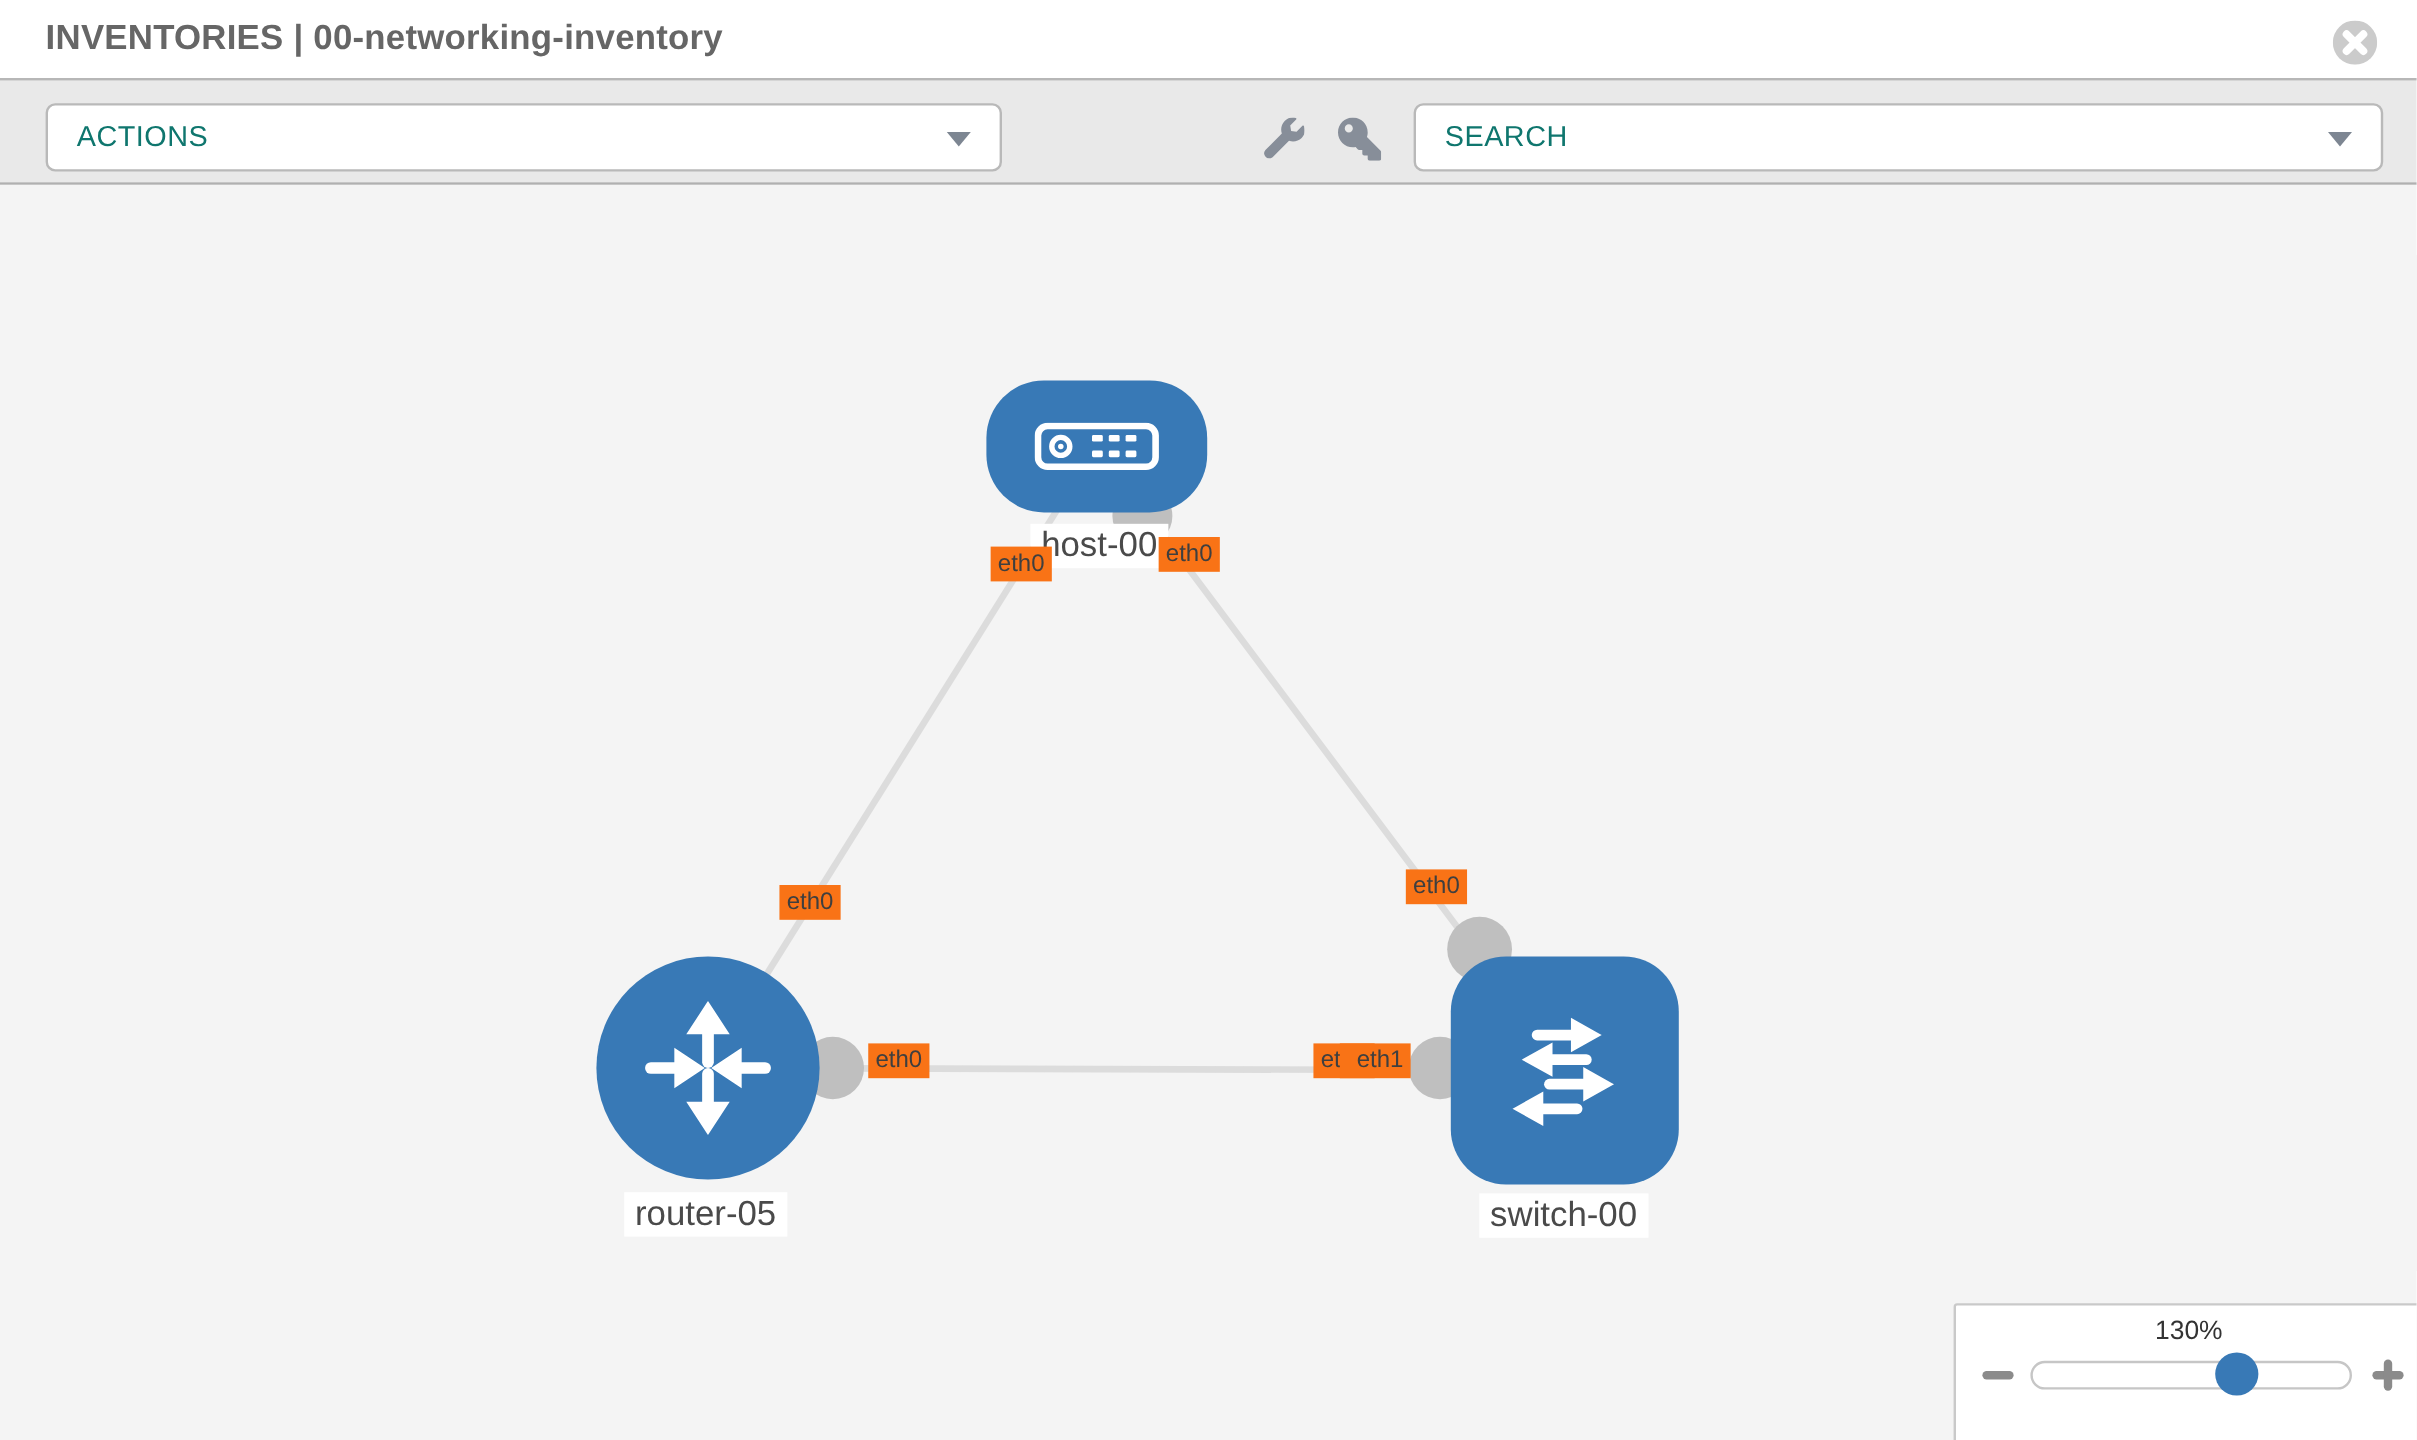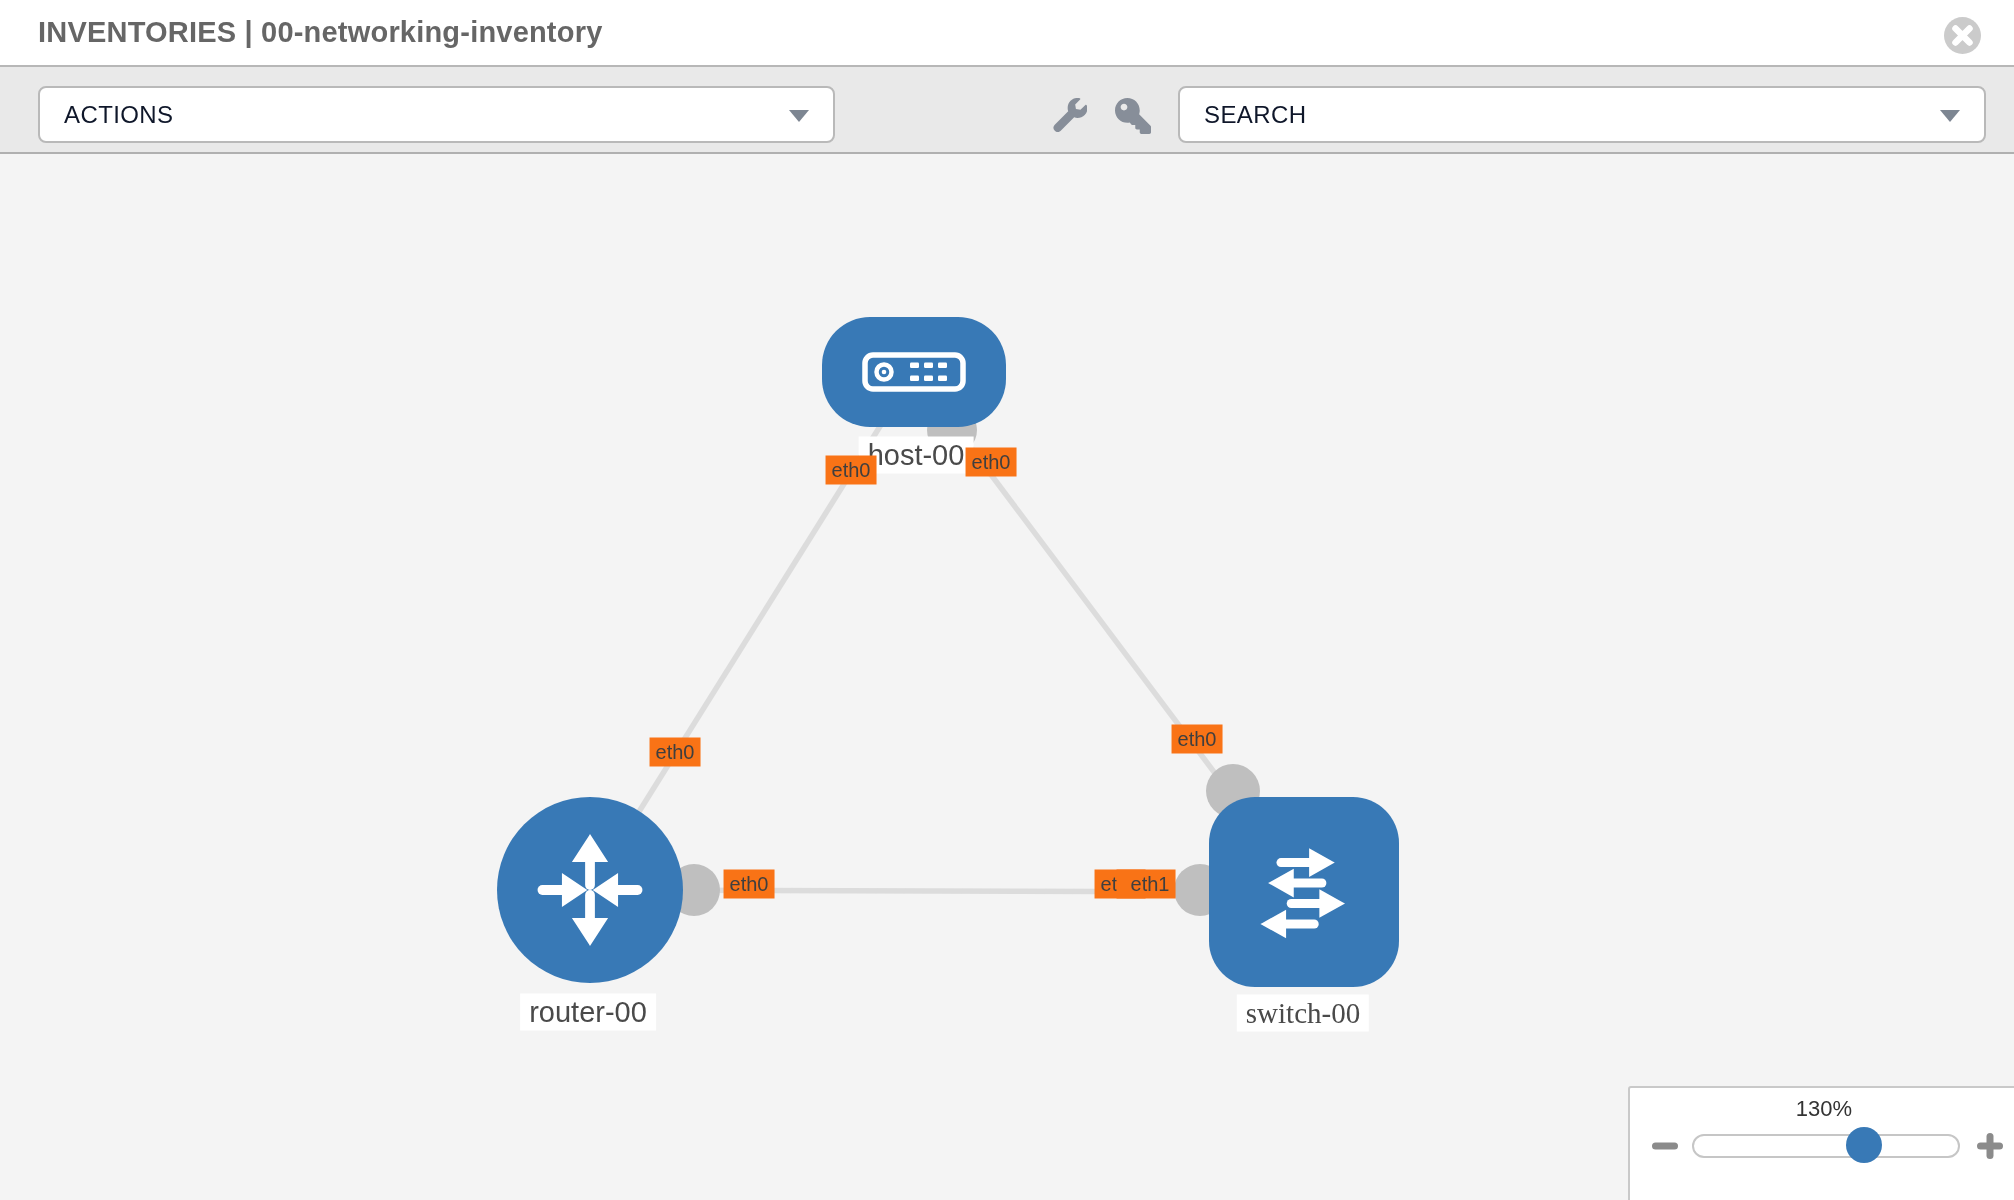--- a/index.html
+++ b/index.html
@@ -10,21 +10,21 @@
   .hdr{position:absolute;top:0;left:0;width:2014px;height:65px;background:#fff;padding-left:20px;}
   .hdr-title{position:absolute;left:38px;top:32px;transform:translateY(-50%);
              font-size:29px;font-weight:700;color:#666;letter-spacing:.2px;white-space:nowrap;}
   .close-btn{position:absolute;left:1944px;top:17px;width:37px;height:37px;cursor:pointer;}
 
   
   .toolbar{position:absolute;top:65px;left:0;width:2014px;height:85px;background:#e9e9e9;
            border-top:2px solid #b7b7b7;border-bottom:2px solid #b0b0b0;box-sizing:content-box;}
   .dropdown{position:absolute;top:19px;height:57px;box-sizing:border-box;background:#fff;
             border:2px solid #b9b9b9;border-radius:8px;display:flex;align-items:center;
-            padding:0 24px;color:#0f172a;font-size:24px;letter-spacing:.4px;cursor:pointer;}
+            padding:0 24px;color:#0f766e;font-size:24px;letter-spacing:.4px;cursor:pointer;}
   .dd-actions{left:38px;width:797px;}
   .dd-search{left:1178px;width:808px;}
   .caret{position:absolute;right:24px;top:50%;margin-top:-5px;width:0;height:0;
          border-left:10px solid transparent;border-right:10px solid transparent;
          border-top:12px solid #7d8692;}
   .tool-btn{position:absolute;top:31px;cursor:pointer;}
   .tool-wrench{left:1053px;}
   .tool-key{left:1115px;}
 
   
@@ -33,21 +33,21 @@
   .node{position:absolute;z-index:2;background:#3879b6;display:flex;align-items:center;justify-content:center;cursor:pointer;}
   .node-host{left:822px;top:163px;width:184px;height:110px;border-radius:48px;}
   .node-router{left:497px;top:643px;width:186px;height:186px;border-radius:50%;}
   .node-switch{left:1209px;top:643px;width:190px;height:190px;border-radius:46px;}
   .nlabel{position:absolute;z-index:3;transform:translate(-50%,-50%);background:#fff;
           color:#4a4a4a;font-size:29px;padding:2px 9px;white-space:nowrap;}
   .elabel{position:absolute;z-index:3;transform:translate(-50%,-50%);background:#f97316;
           color:#3f3f3f;font-size:20px;padding:3px 6px;white-space:nowrap;}
   .lab-host{left:916px;top:301px;}
   .lab-router{left:588px;top:858px;}
-  .lab-switch{left:1303px;top:859px;font-family:Liberation Serif, serif;}
+  .lab-switch{left:1303px;top:859px;}
   .e-a1{left:851px;top:316px;}
   .e-b1{left:991px;top:308px;}
   .e-a2{left:675px;top:598px;}
   .e-b2{left:1197px;top:585px;}
   .e-c1{left:749px;top:730px;}
   .e-c2-back{left:1120px;top:730px;z-index:3;}
   .e-c2-front{left:1146px;top:730px;z-index:4;padding-left:14px;}
 
   
   .zoom-panel{position:absolute;z-index:5;left:1628px;top:932px;width:400px;height:140px;
@@ -152,21 +152,21 @@
           <polygon points="24,43 41,33.5 41,52.5" stroke-width="2"></polygon>
           <line x1="40" y1="59" x2="66" y2="59"></line>
           <polygon points="80,59 63,49.5 63,68.5" stroke-width="2"></polygon>
           <line x1="58" y1="75" x2="32" y2="75"></line>
           <polygon points="18,75 35,65.5 35,84.5" stroke-width="2"></polygon>
         </g>
       </svg>
     </div>
 
     <div class="nlabel lab-host">host-00</div>
-    <div class="nlabel lab-router">router-00</div>
+    <div class="nlabel lab-router">router-05</div>
     <div class="nlabel lab-switch">switch-00</div>
 
     <div class="elabel e-a1">eth0</div>
     <div class="elabel e-a2">eth0</div>
     <div class="elabel e-b1">eth0</div>
     <div class="elabel e-b2">eth0</div>
     <div class="elabel e-c1">eth0</div>
     <div class="elabel e-c2-back">eth0</div>
     <div class="elabel e-c2-front">eth1</div>
 

